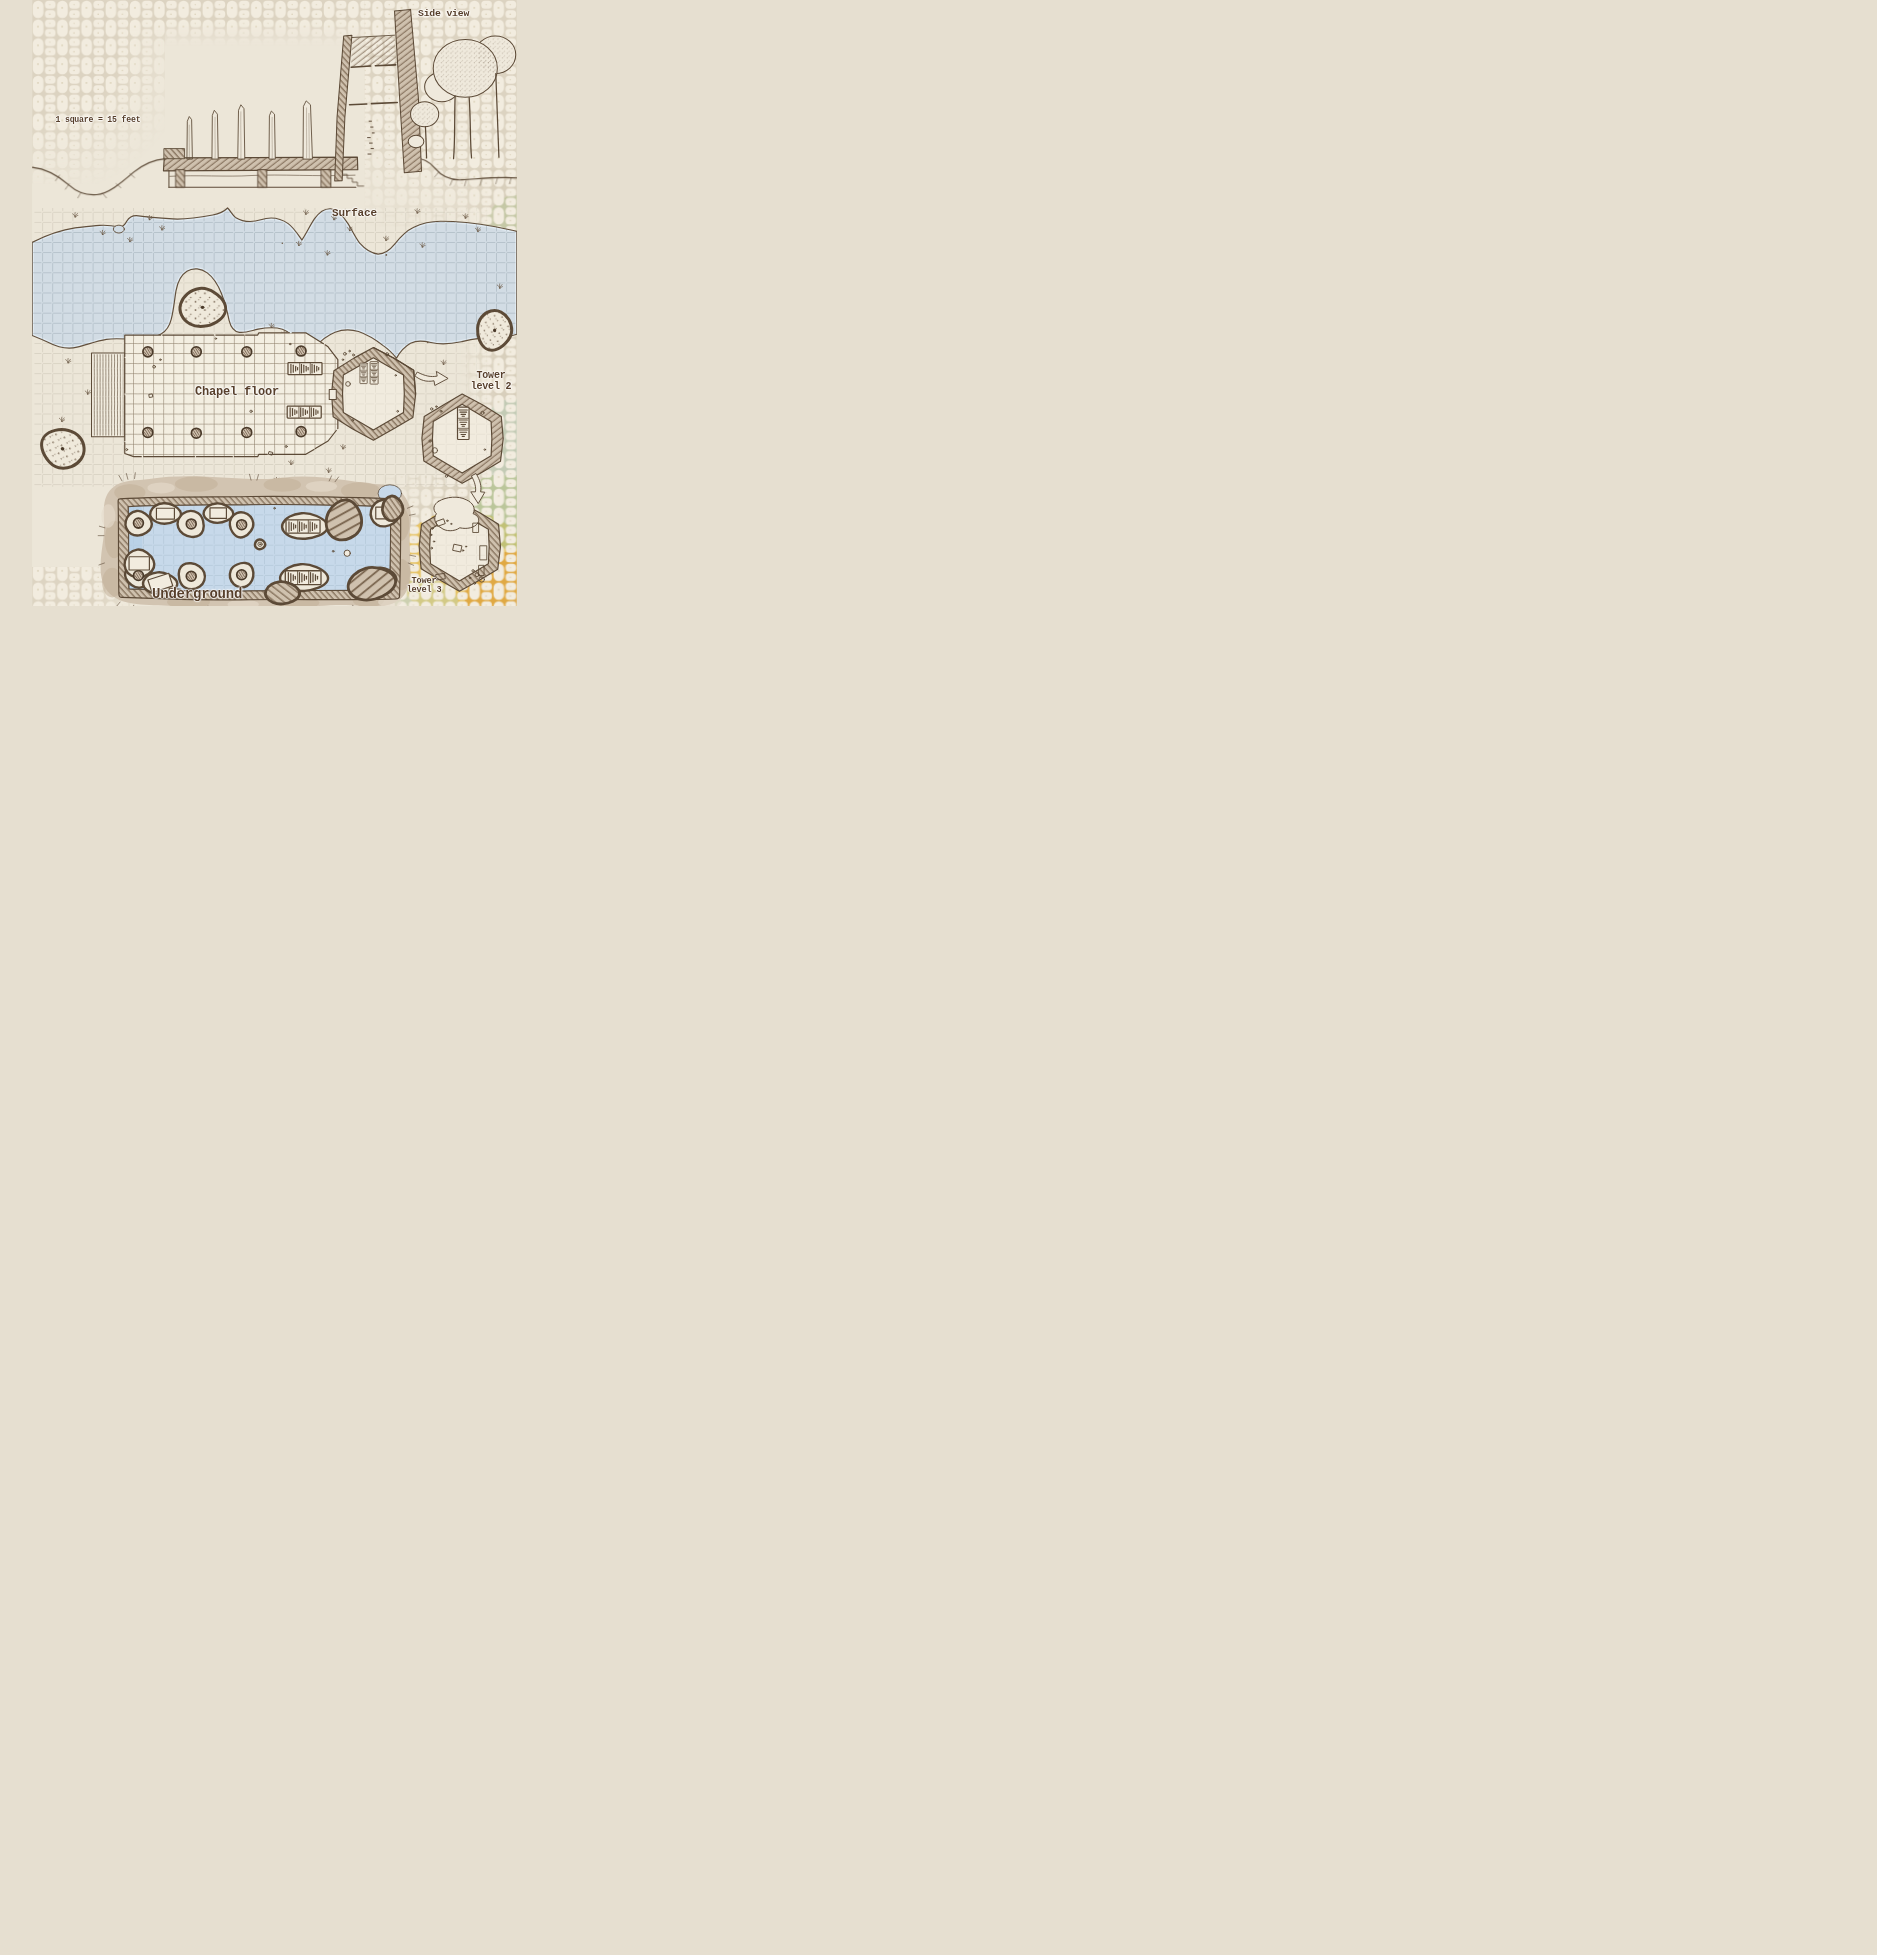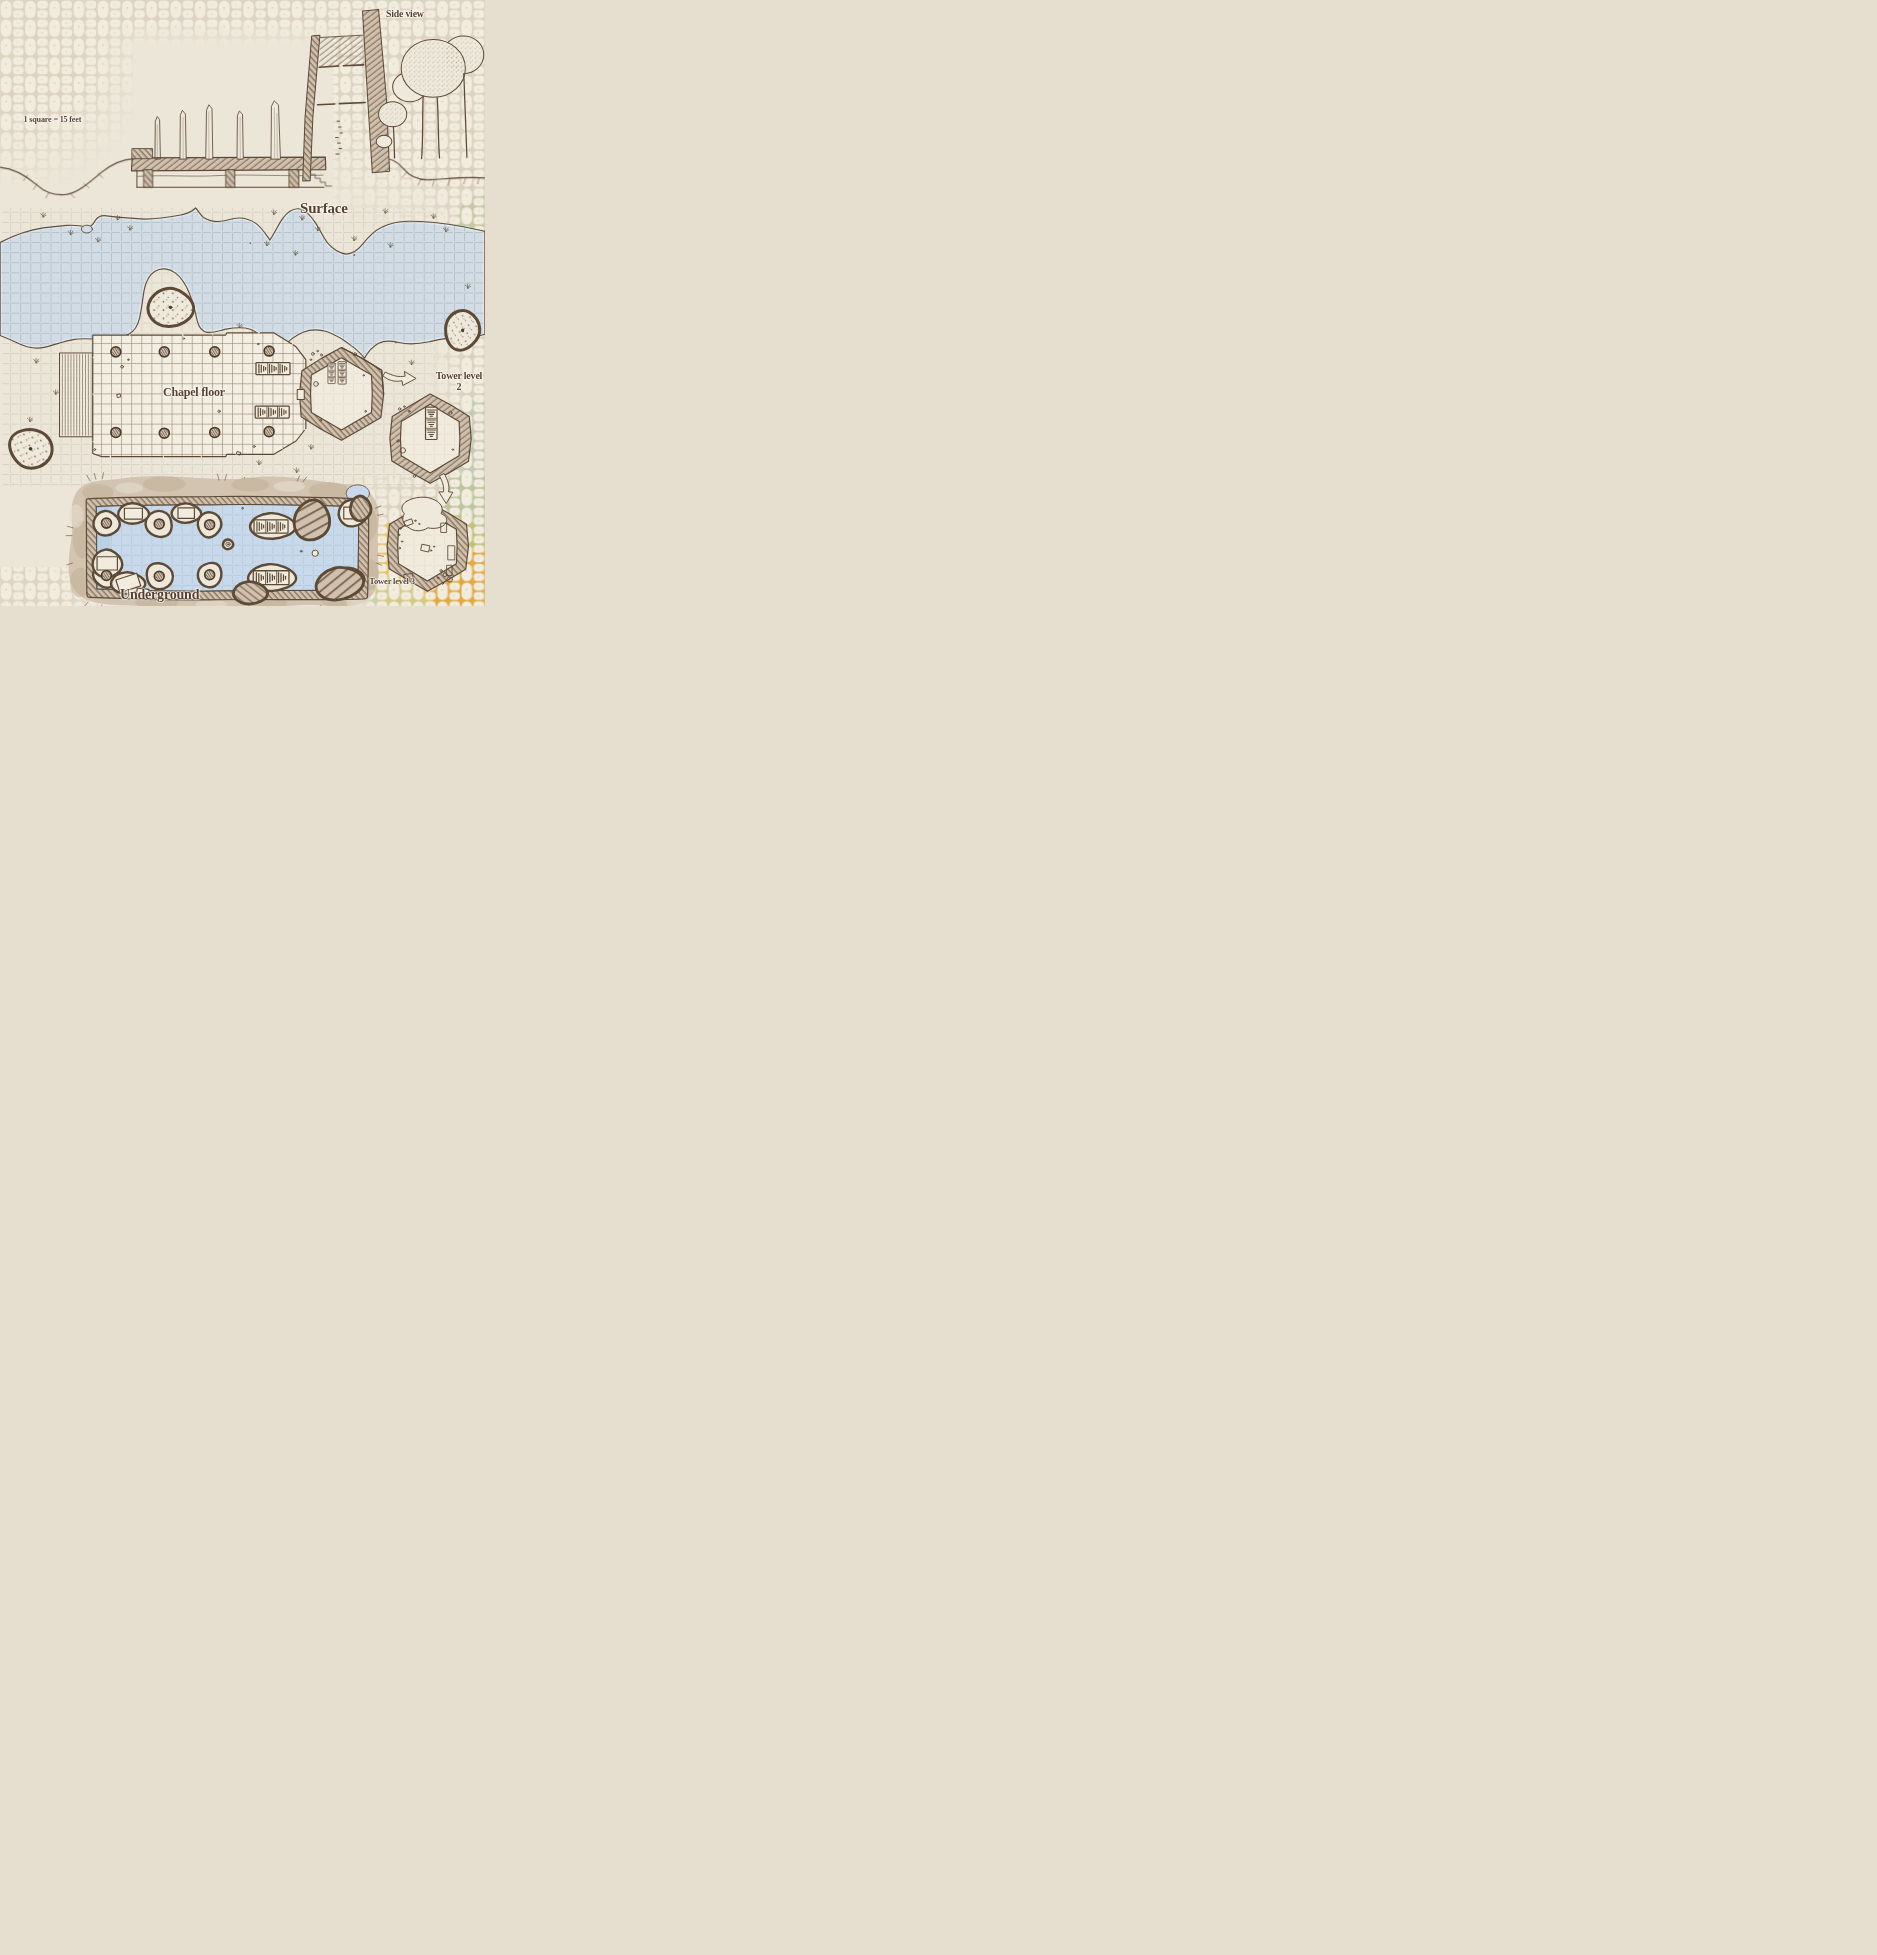--- a/index.html
+++ b/index.html
@@ -1,24 +1,24 @@
 <!DOCTYPE html>
 <html style="font-size:6.3px"><head>
 <meta charset="utf-8">
 <style>
   html,body{margin:0;padding:0;background:#e6dfd0;}
   .canvas{position:relative;width:485px;height:606px;overflow:hidden;background:#ece6d8;
-          font-family:Liberation Serif, serif;}
+          font-family:Liberation Mono, monospace;margin-left:32px;}
   .canvas svg{position:absolute;left:0;top:0;}
   svg *{stroke-linejoin:round;stroke-linecap:round;}
   .lbl{position:absolute;font-weight:700;color:#573f2b;letter-spacing:-0.2px;line-height:1.08;
        text-shadow:0 0 1.2px #fff,0 0 1.2px #fff,0 0 2px #fff,0 0 2.3px #fff,0.4px 0.4px 0.8px #fff,-0.4px -0.4px 0.8px #fff;}
   .lbl-sideview{left:386px;top:9.4px;font-size:9.8px;}
   .lbl-scale{left:23.5px;top:116px;font-size:8.2px;}
-  .lbl-surface{left:300px;top:200px;font-size:15px;}
+  .lbl-surface{left:300px;top:208px;font-size:11px;}
   .lbl-chapel{left:163px;top:386px;font-size:12px;}
   .lbl-t2{left:435px;top:371px;width:48px;font-size:10px;text-align:center;}
   .lbl-ug{left:120px;top:587px;font-size:14px;}
   .lbl-t3{left:368px;top:577px;width:48px;font-size:8.6px;text-align:center;}
   .tree{fill:#efe9dc;stroke:#5c4a37;stroke-width:2.6;}
   .mound{fill:#efe9db;stroke:#5c4a37;stroke-width:3;}
   .isle{fill:#eee8da;stroke:#5c4a37;stroke-width:2.4;}
   .ink{stroke:#5c4a37;fill:none;}
   .slab{fill:#f2ecdf;stroke:#5c4a37;stroke-width:3;}
   .deb{stroke:#5c4a37;fill:none;stroke-width:2.2;}

